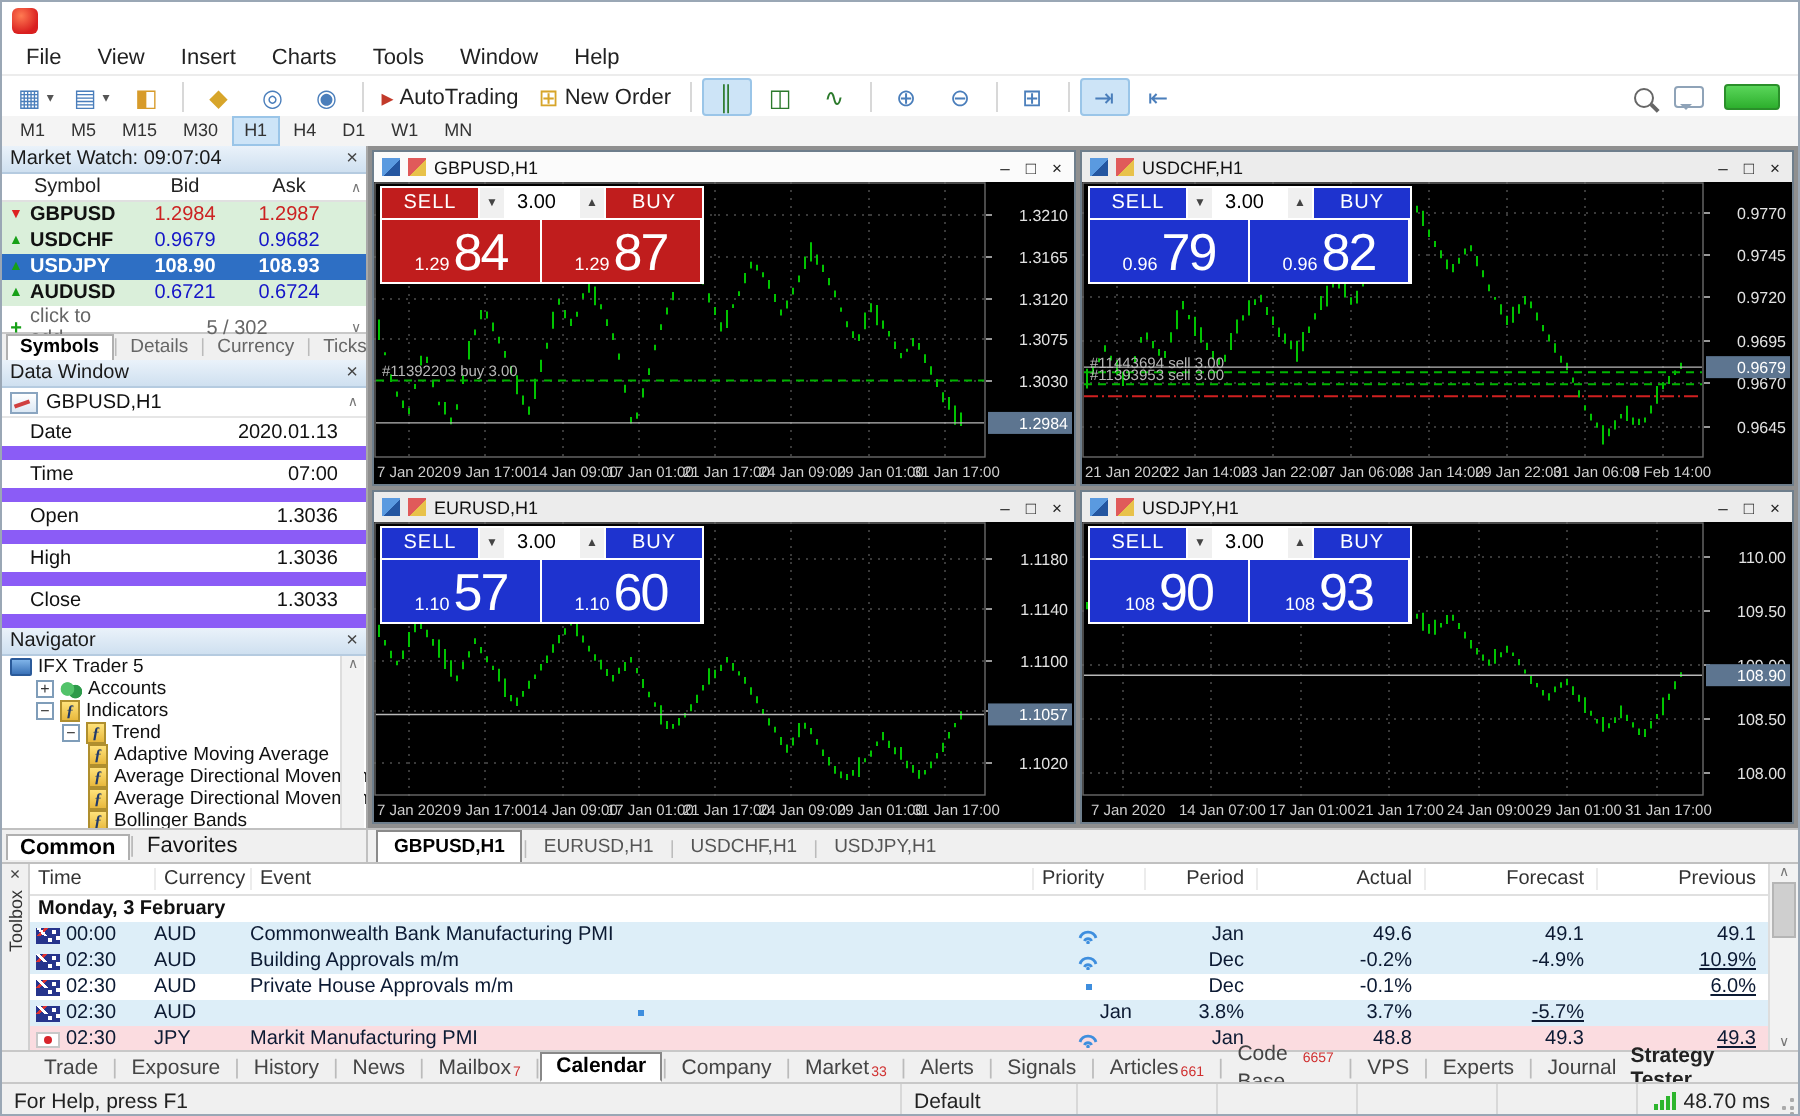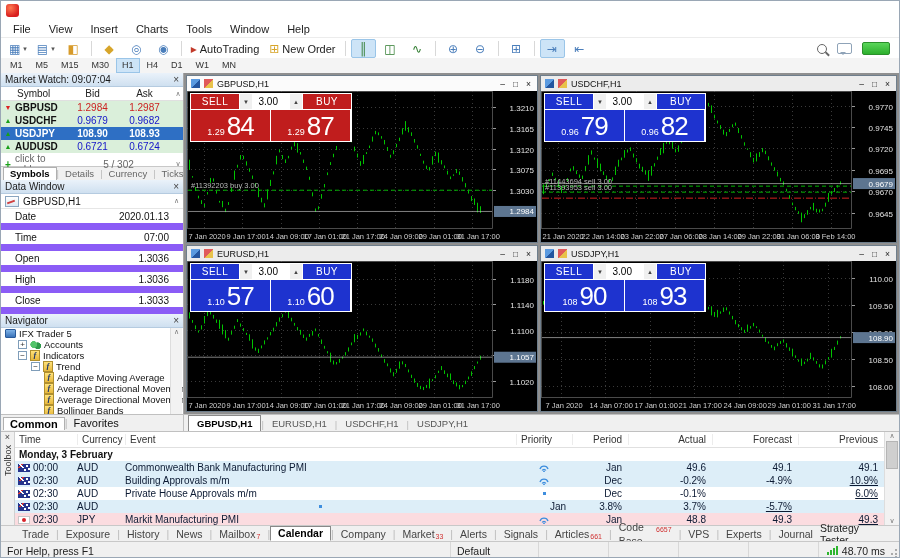--- a/index.html
+++ b/index.html
@@ -116,21 +116,21 @@
   .flag-jpy::after{content:"";position:absolute;left:3px;top:1px;width:4px;height:4px;border-radius:50%;background:#d8232a}
   .prio-dot{width:3px;height:3px;background:#3e8ede}
   .tb-scroll{width:14px;background:#f2f2f2;border-left:1px solid #ddd;display:flex;flex-direction:column;align-items:center;justify-content:space-between;font-size:7px;color:#777;flex:0 0 auto}
   .tb-thumb{width:10px;height:26px;background:#cfcfcf;border:1px solid #b5b5b5;margin-top:1px}
   
   .bottomtabs{position:absolute;left:0;top:524px;right:0;height:16px;background:#f0f0f0;border-top:1px solid #c8c8c8;display:flex;align-items:center;font-size:10.5px;color:#444;padding-left:14px;box-sizing:border-box}
   .btab{padding:0 7px;display:flex;align-items:flex-start;line-height:14px}
   .btab sub{font-size:7px;color:#d03030;margin-left:1px;transform:translateY(3px)}
   .btab.active{background:#fff;border:1px solid #888;border-bottom-color:#fff;font-weight:bold;color:#000;line-height:13px}
   .btab-sep{color:#bbb}
-  .strategy{margin-left:auto;padding-right:10px;color:#222;font-weight:400}
+  .strategy{margin-left:auto;padding-right:10px;color:#222;font-weight:700}
   .statusbar{position:absolute;left:0;top:540px;right:0;height:18px;background:#f0f0f0;border-top:1px solid #c8c8c8;display:flex;align-items:center;font-size:10.5px;color:#222;box-sizing:border-box}
   .ss{height:100%;display:flex;align-items:center;padding-left:6px;border-right:1px solid #d8d8d8;box-sizing:border-box}
   .ss-help{width:450px}.ss-profile{width:88px}
   .ss-empty{width:70px}
   .ss-lat{flex:1;justify-content:flex-end;gap:4px;padding-right:14px;border-right:none}
   .sigbars{display:flex;align-items:flex-end;gap:1px}
   .sigbars i{display:block;width:2px;background:#2db52d}
   .grip{position:absolute;right:2px;bottom:2px;width:8px;height:8px;
         background:radial-gradient(circle at 7px 1px,#aaa 1px,transparent 1.2px),radial-gradient(circle at 7px 5px,#aaa 1px,transparent 1.2px),radial-gradient(circle at 3px 5px,#aaa 1px,transparent 1.2px),radial-gradient(circle at 7px 8px,#aaa 1px,transparent 1.2px)}
 </style>

